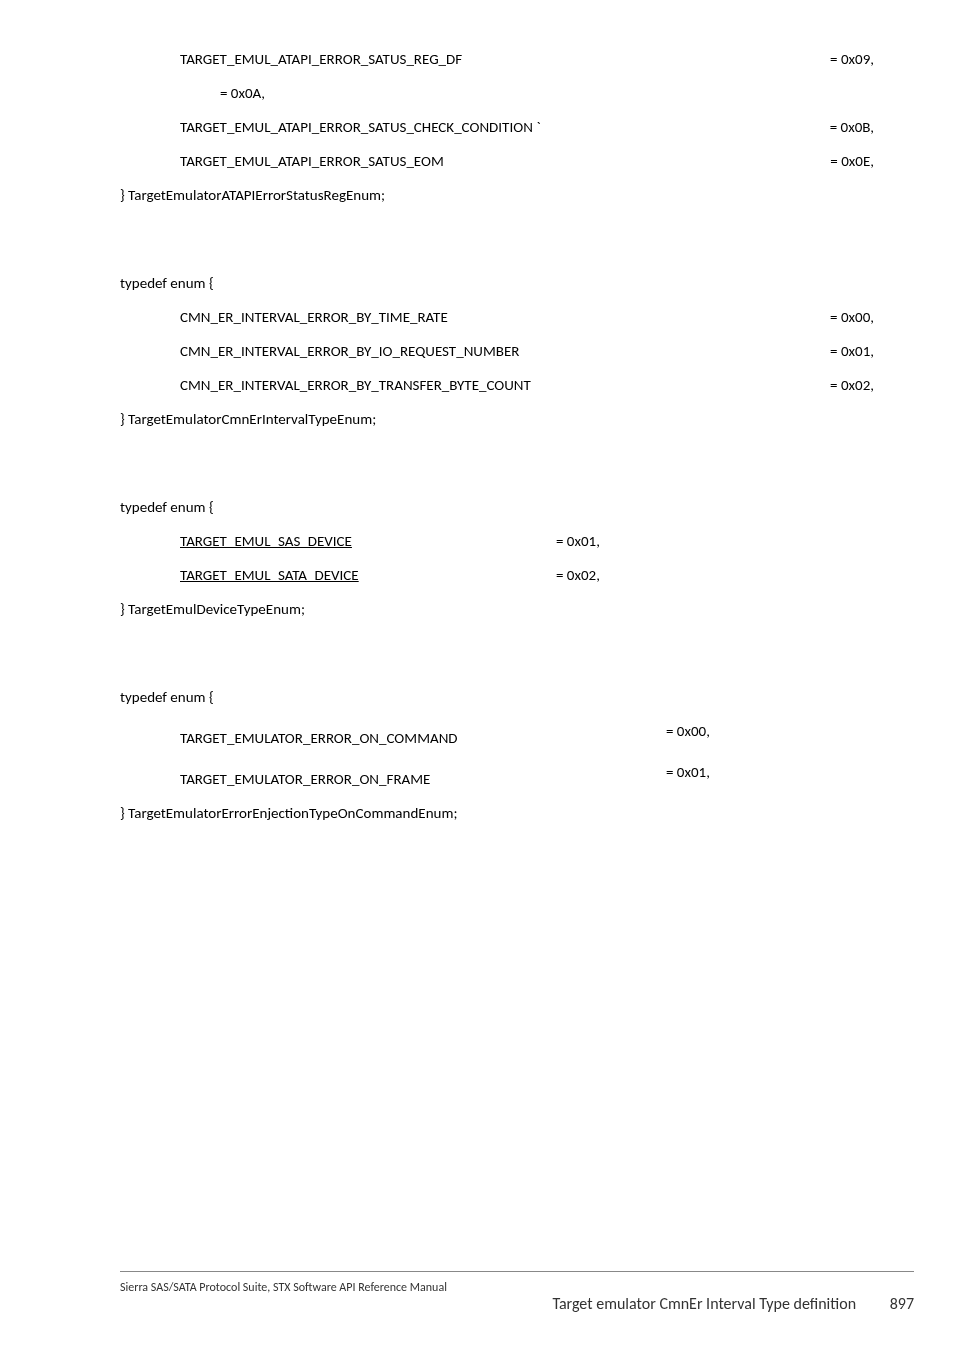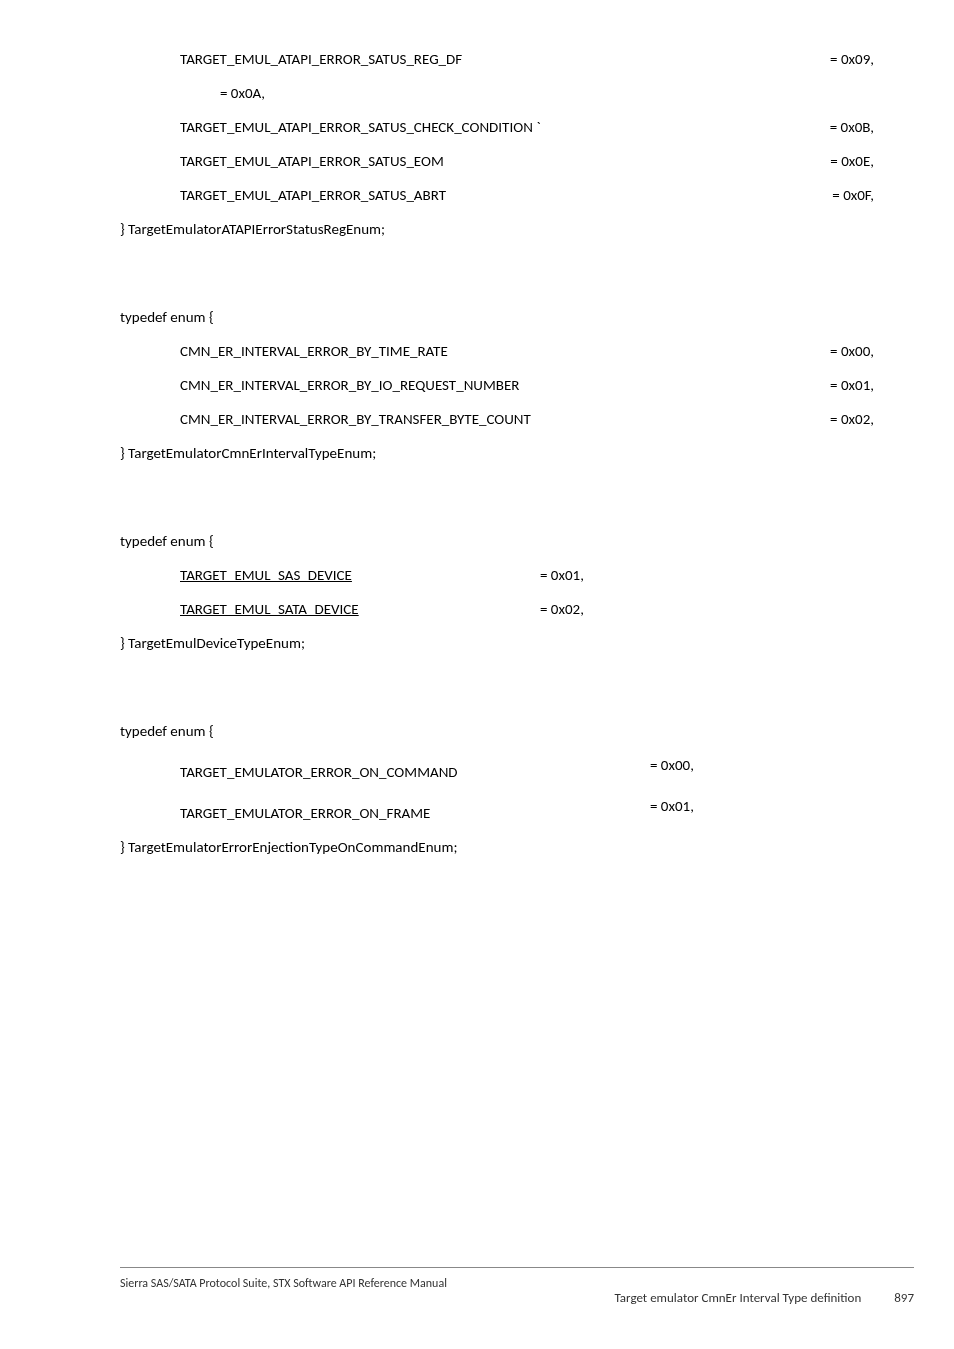--- a/index.html
+++ b/index.html
@@ -15,20 +15,21 @@
     position: relative;
   }
   .content {
     padding: 50px 80px 0 120px;
   }
   .enum-line {
     display: flex;
     justify-content: space-between;
     margin-bottom: 16px;
     padding-left: 60px;
+    gap: 16px;
   }
   .enum-name {
     white-space: nowrap;
   }
   .enum-val {
     white-space: nowrap;
     padding-left: 40px;
   }
   .closing-line {
     margin-bottom: 16px;
@@ -48,37 +49,37 @@
   }
   .mid-block .enum-line {
     justify-content: flex-start;
   }
   .mid-block .enum-name {
     min-width: 430px;
     margin-top: 7px;
   }
   .footer {
     position: absolute;
-    bottom: 44px;
+    bottom: 36px;
     left: 0;
     right: 0;
     padding: 0 40px 0 120px;
   }
   .footer-rule {
     border: none;
     border-top: 1px solid #888;
     margin: 0 0 8px 0;
   }
   .footer-text {
     font-size: 12px;
     color: #333;
   }
   .footer-row2 {
     text-align: right;
-    font-size: 13px;
+    font-size: 16px;
     color: #333;
   }
   .footer-pagenum {
     display: inline-block;
     margin-left: 30px;
   }
 </style>
 </head>
 <body>
 
@@ -92,24 +93,20 @@
     <div class="enum-line">
         <span class="enum-val">= 0x0A,</span>
       </div>
     <div class="enum-line">
         <span class="enum-name">TARGET_EMUL_ATAPI_ERROR_SATUS_CHECK_CONDITION `</span>
         <span class="enum-val">= 0x0B,</span>
       </div>
     <div class="enum-line">
         <span class="enum-name">TARGET_EMUL_ATAPI_ERROR_SATUS_EOM</span>
         <span class="enum-val">= 0x0E,</span>
-      </div>
-    <div class="enum-line">
-        <span class="enum-name">TARGET_EMUL_ATAPI_ERROR_SATUS_ABRT</span>
-        <span class="enum-val">= 0x0F,</span>
       </div>
     <div class="closing-line">} TargetEmulatorATAPIErrorStatusRegEnum;</div>
   </div>
 
   <div class="block">
     <div class="typedef-line">typedef enum {</div>
     <div class="enum-line">
         <span class="enum-name">CMN_ER_INTERVAL_ERROR_BY_TIME_RATE</span>
         <span class="enum-val">= 0x00,</span>
       </div>

